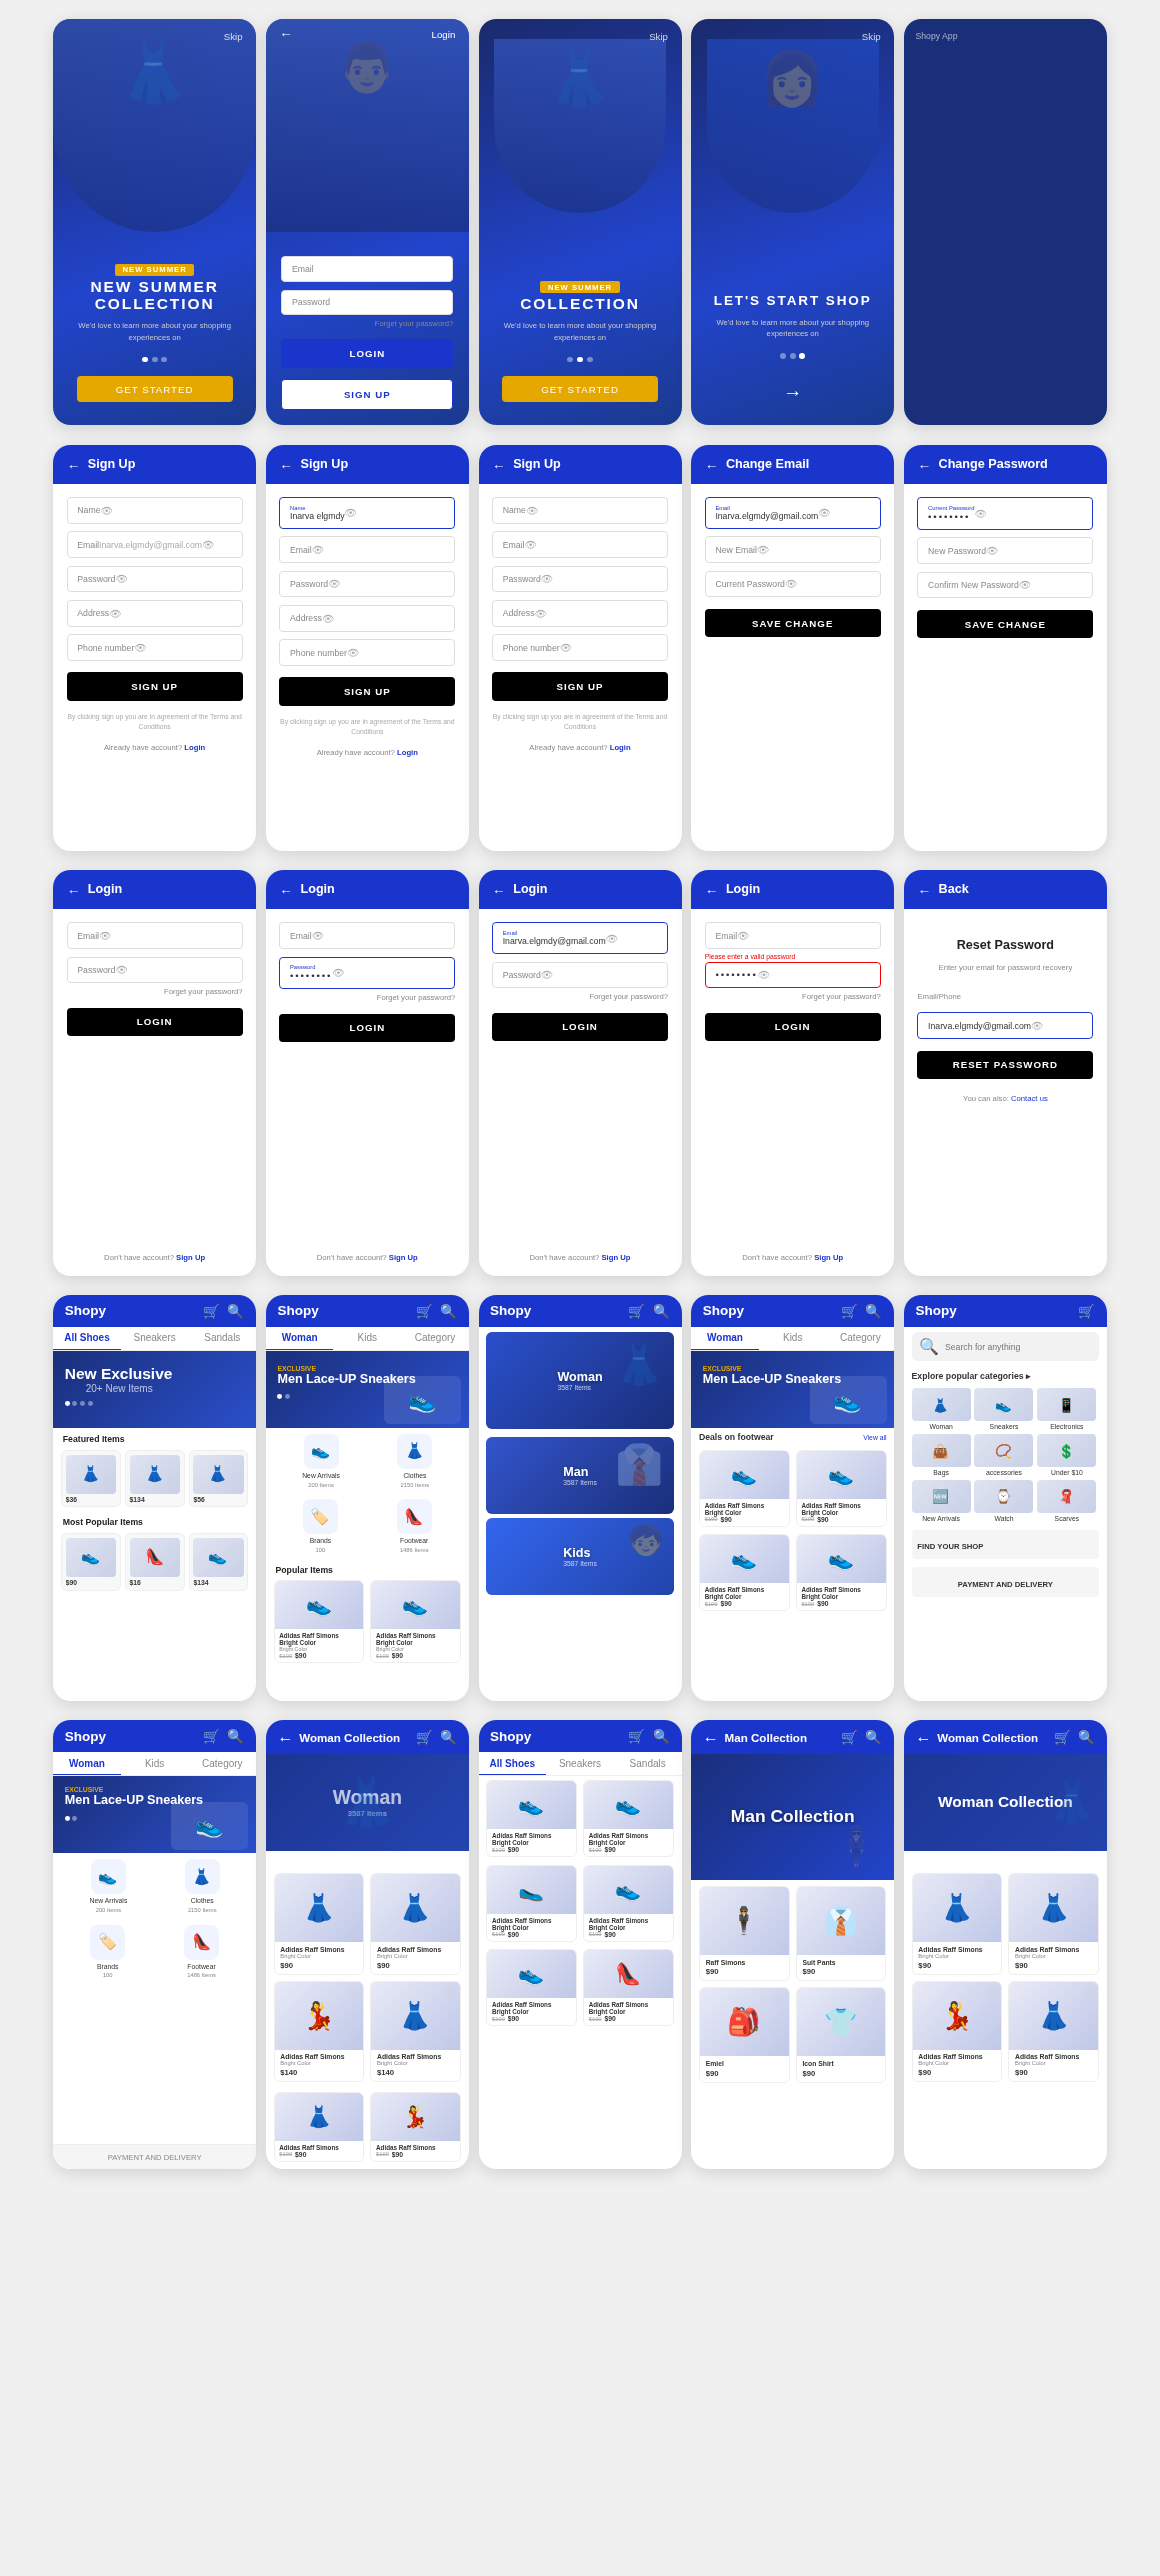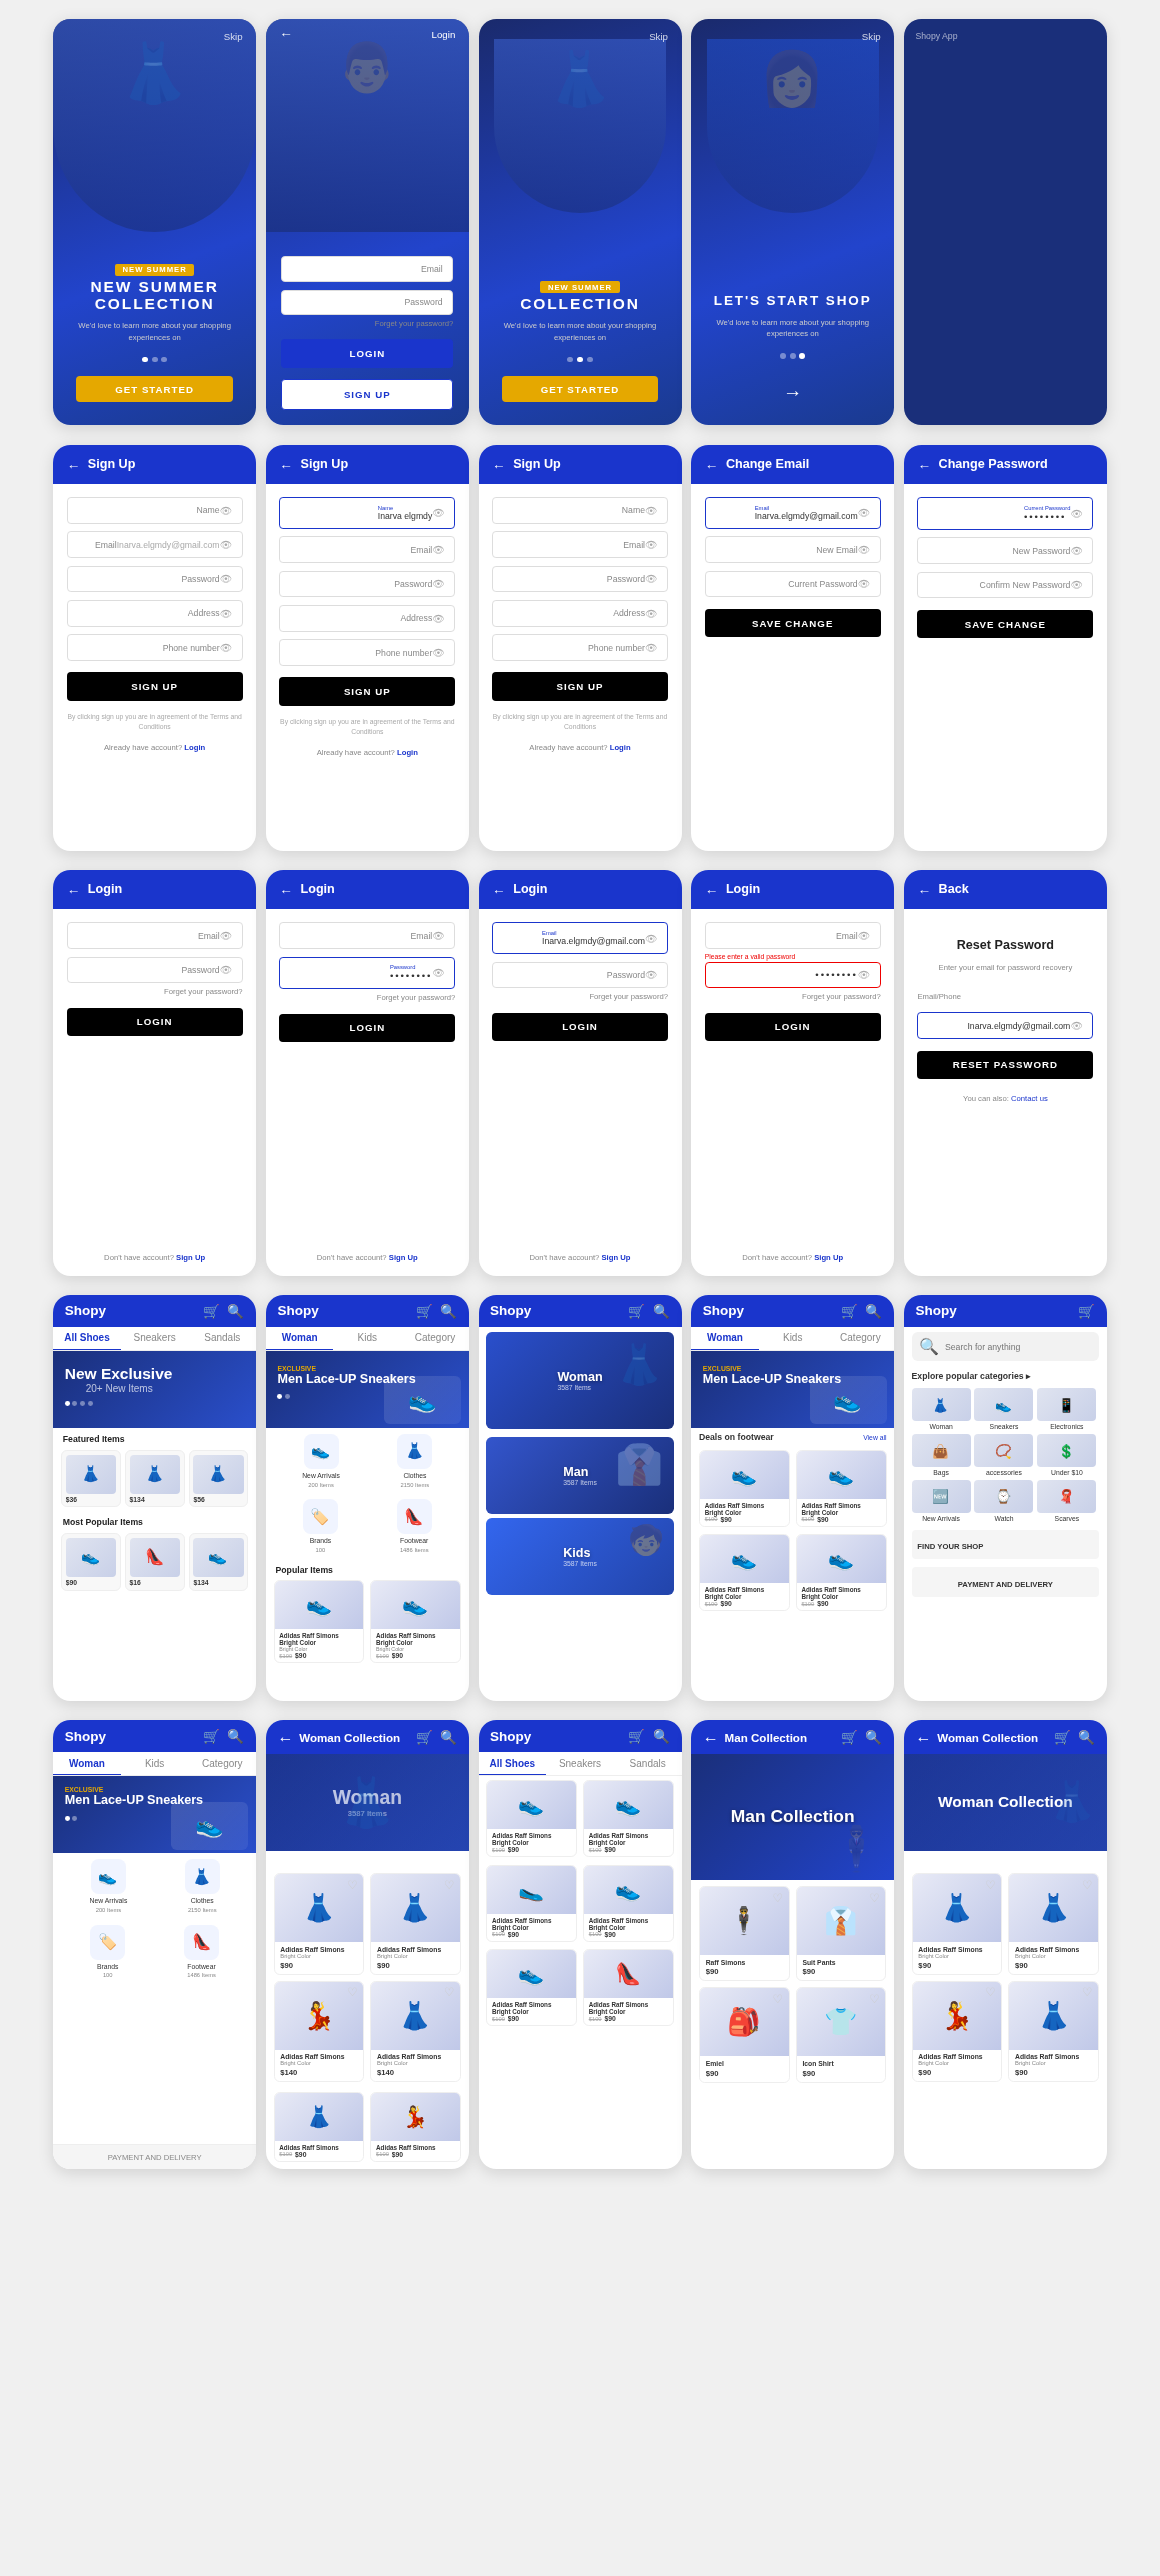--- a/index.html
+++ b/index.html
@@ -87,21 +87,21 @@
     }
     .splash-dot { width: 5.8px; height: 5.8px; border-radius: 50%; background: rgba(255,255,255,0.4); }
     .splash-dot.active { background: #fff; }
     .splash-btn {
       background: #e5a800;
       color: #fff;
       border: none;
       border-radius: 3.9px;
       padding: 7.7px 39px;
       font-size: 9.7px;
-      font-weight: bold;
+      font-weight: normal;
       letter-spacing: 1px;
       cursor: pointer;
       text-transform: uppercase;
     }
 
     
     .phone-header {
       background: #1a35cc;
       color: #fff;
       font-size: 12.6px;
@@ -123,21 +123,21 @@
       flex: 1;
     }
     .form-field {
       border: 1px solid #ddd;
       border-radius: 3.9px;
       padding: 6.8px 9.7px;
       font-size: 8.7px;
       color: #888;
       display: flex;
       align-items: center;
-      justify-content: flex-end;
+      justify-content: flex-start;
       background: #fff;
     }
     .form-field.focused {
       border-color: #1a35cc;
     }
     .form-field.error {
       border-color: #e00;
     }
     .form-field .eye-icon {
       color: #aaa;

